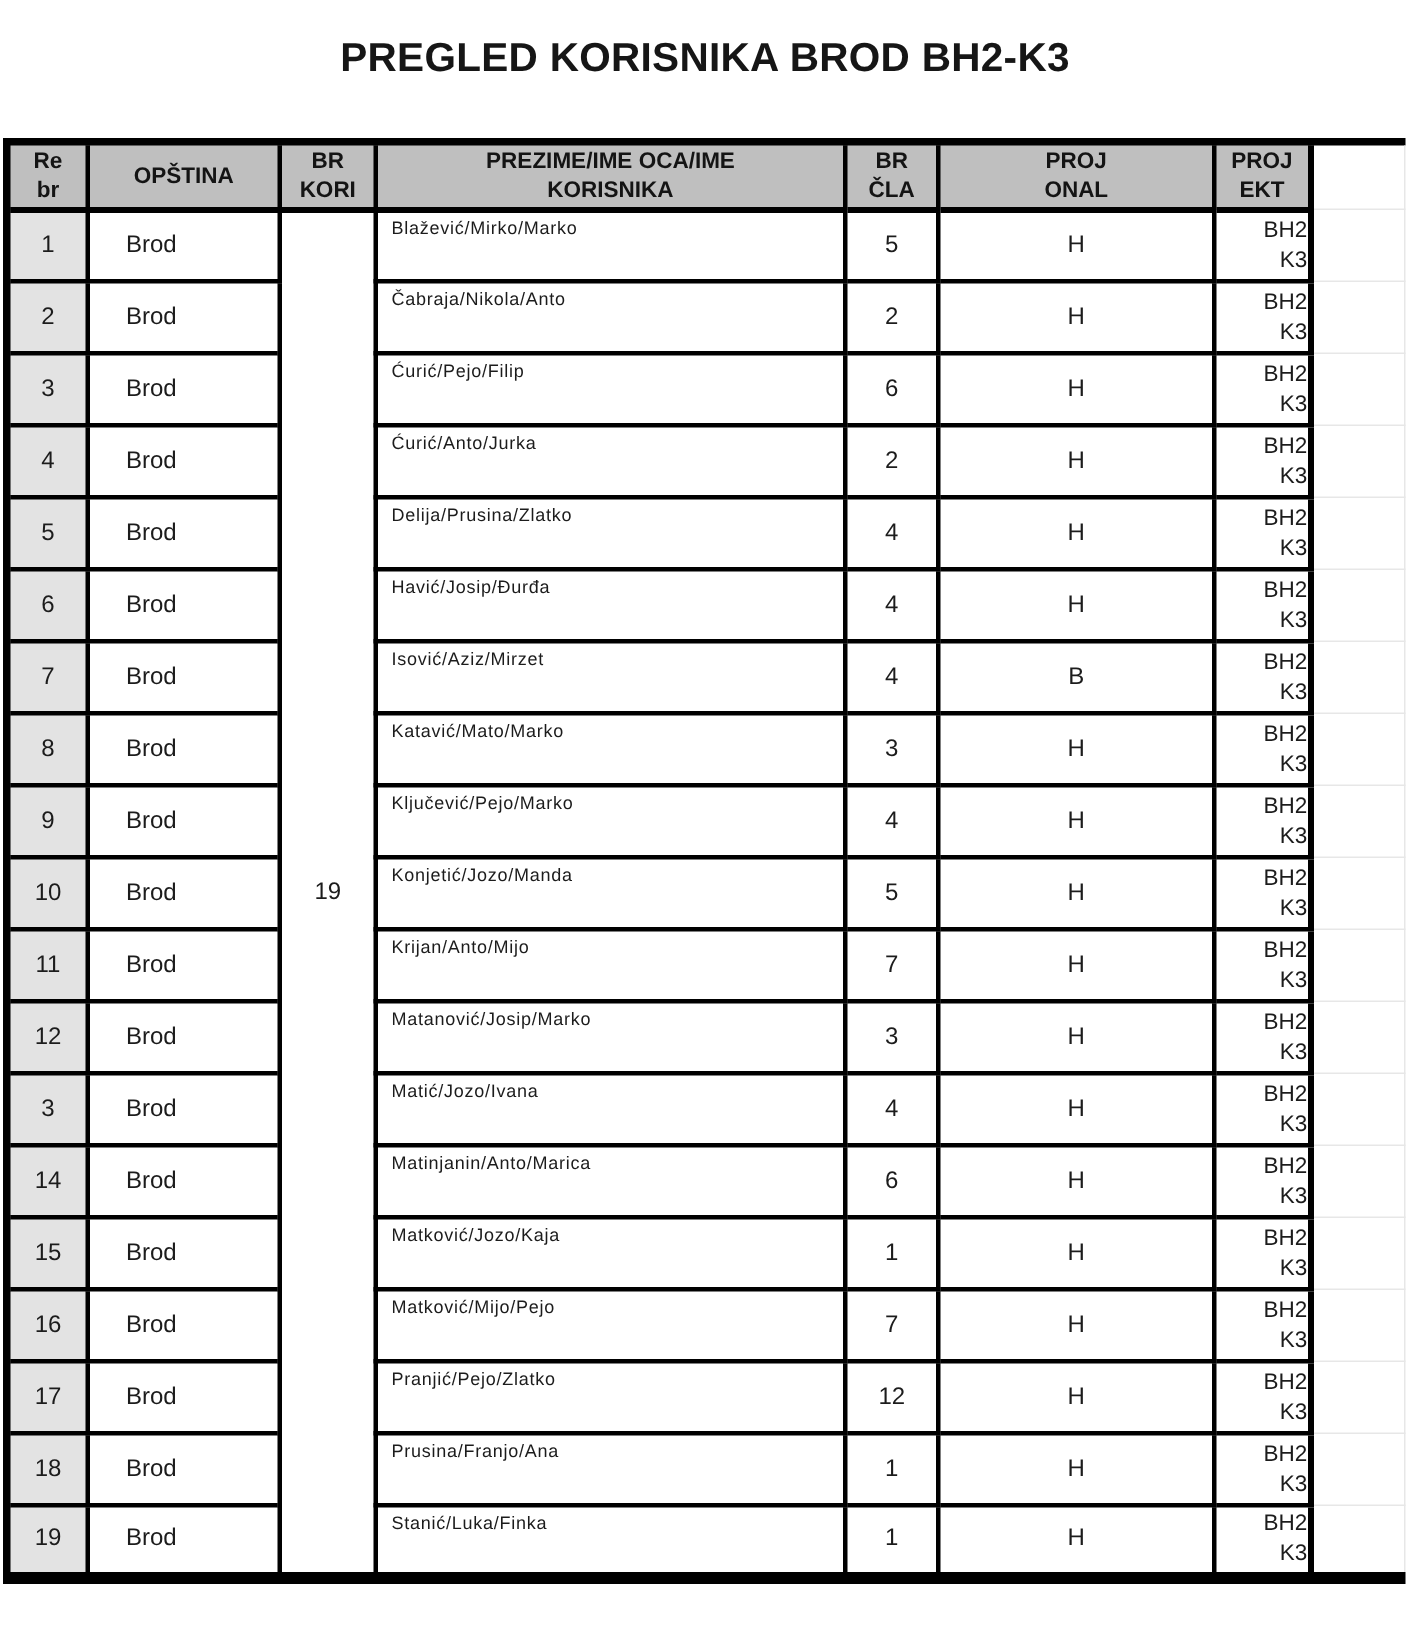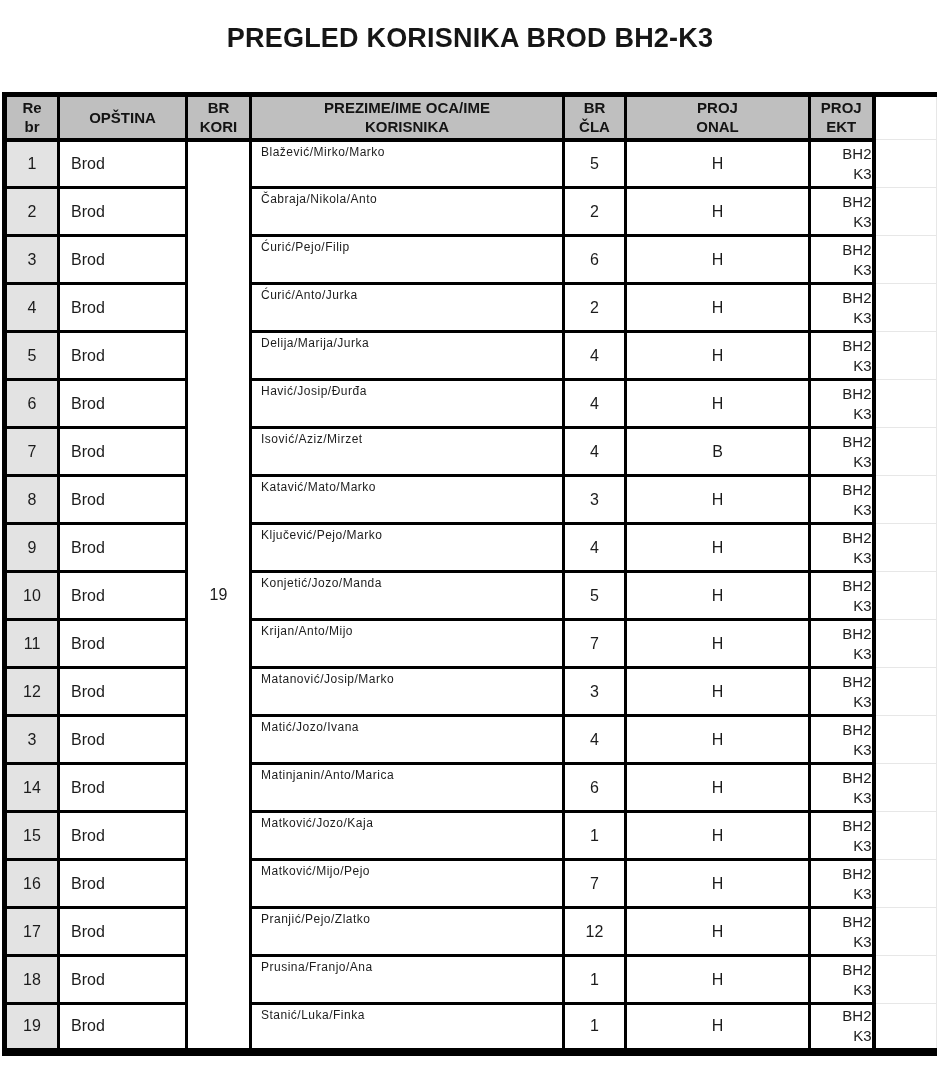--- a/index.html
+++ b/index.html
@@ -34,21 +34,21 @@
   th{
     background:#bfbfbf;font-weight:700;font-size:15px;line-height:19px;
     text-align:center;white-space:pre-line;color:#141414;
   }
   th{border-bottom-width:4px;}
   th.extra{
     background:#ffffff;border:1px solid #e7e7e7;
     border-left:4px solid #000;border-bottom:1px solid #e7e7e7;
   }
   td.re-br{background:#e3e3e3;text-align:center;}
-  td.opstina{text-align:left;padding-left:11px;}
+  td.opstina{text-align:left;padding-left:24px;}
   td.br-kori{text-align:center;}
   td.prezime{
     vertical-align:top;text-align:left;padding:3px 2px 0 9px;
     letter-spacing:0.5px;font-size:12px;
   }
   td.br-cla{text-align:center;}
   td.nacional{text-align:center;}
   td.projekt{text-align:right;white-space:pre-line;font-size:15px;line-height:20px;}
   td.extra{background:#ffffff;border:1px solid #e7e7e7;border-left:4px solid #000;}
 </style>
@@ -126,21 +126,21 @@
         <td class="prezime">Ćurić/Anto/Jurka</td>
         <td class="br-cla">2</td>
         <td class="nacional">H</td>
         <td class="projekt">BH2
 K3</td>
         <td class="extra"></td>
       </tr>
       <tr>
         <td class="re-br">5</td>
         <td class="opstina">Brod</td>
-        <td class="prezime">Delija/Marija/Jurka</td>
+        <td class="prezime">Delija/Prusina/Zlatko</td>
         <td class="br-cla">4</td>
         <td class="nacional">H</td>
         <td class="projekt">BH2
 K3</td>
         <td class="extra"></td>
       </tr>
       <tr>
         <td class="re-br">6</td>
         <td class="opstina">Brod</td>
         <td class="prezime">Havić/Josip/Đurđa</td>

